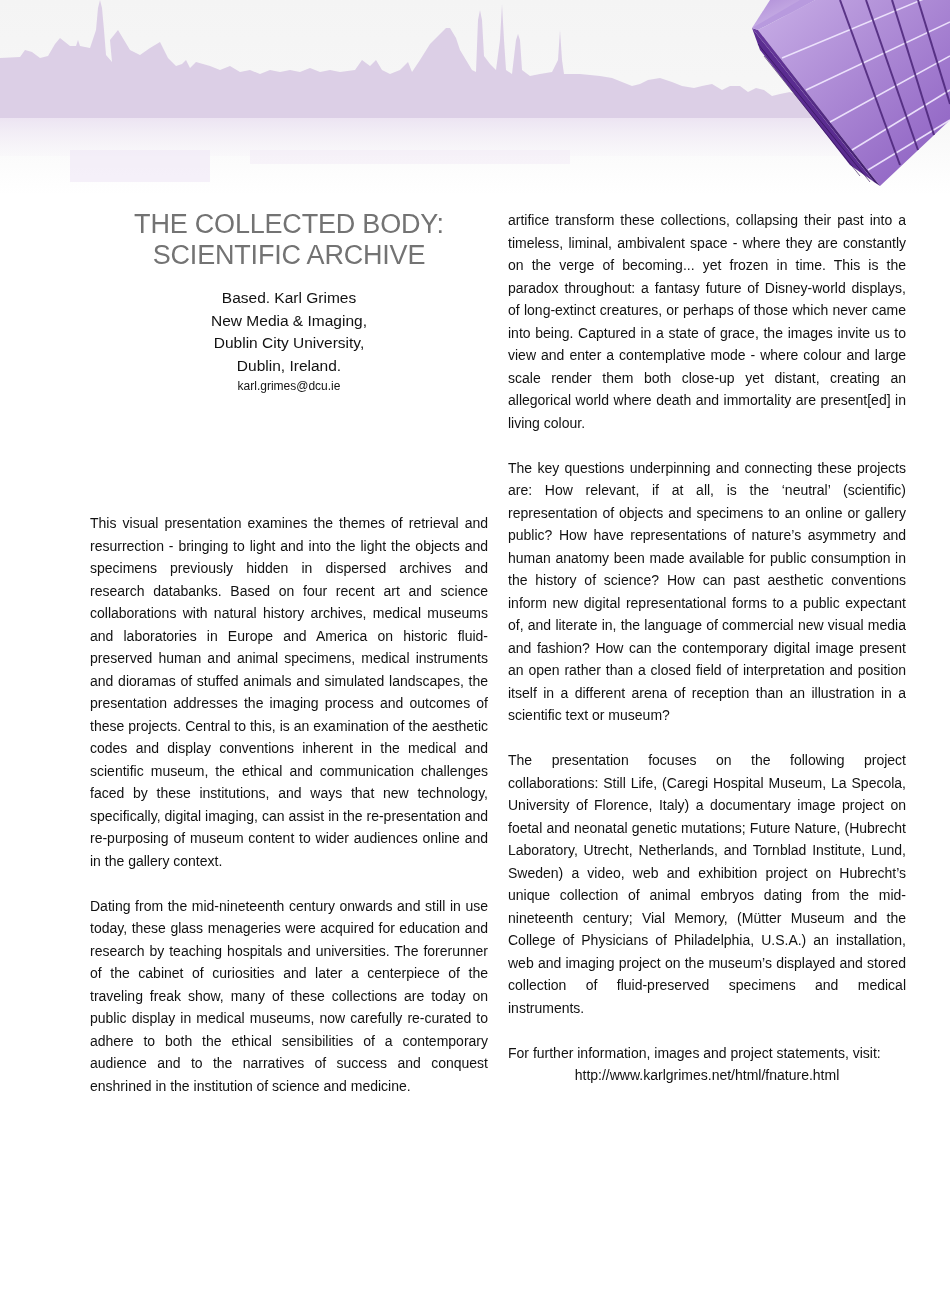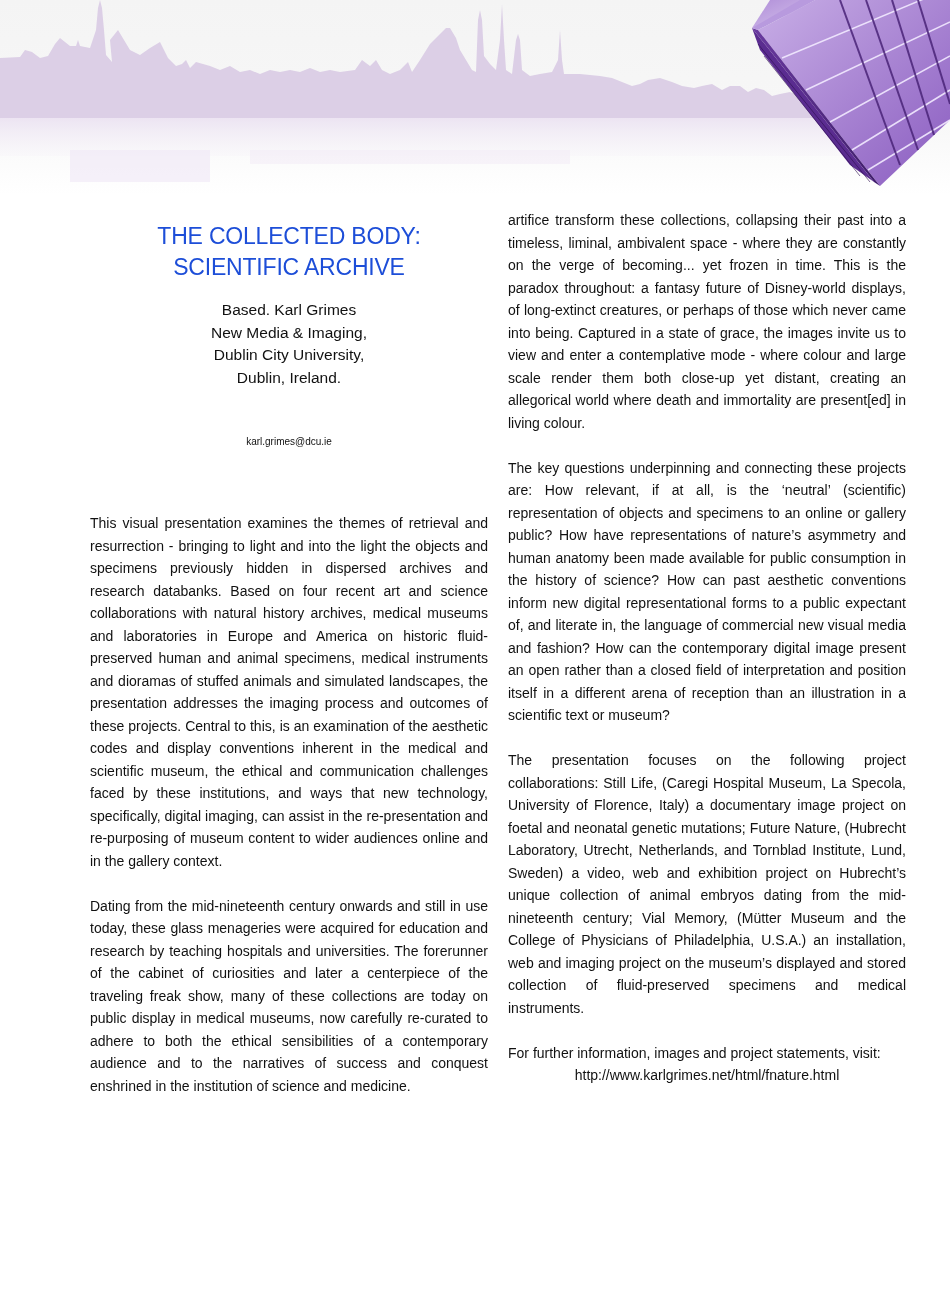--- a/index.html
+++ b/index.html
@@ -25,36 +25,35 @@
     }
     .banner svg { position: absolute; left: 0; top: 0; }
     .title-block {
       position: absolute;
       left: 90px;
       top: 209px;
       width: 398px;
       text-align: center;
     }
     .title {
-      font-size: 23px;
+      font-size: 27px;
       line-height: 31px;
       font-weight: normal;
-      margin: 12px;
+      margin: 0;
       letter-spacing: -0.2px;
-      color: #1d4ed8;
+      color: #737373;
     }
     .author {
       margin-top: 16px;
       font-size: 15.5px;
       line-height: 22.5px;
     }
     .email {
-      font-size: 10px;
+      font-size: 12px;
       line-height: 18px;
-      margin-top: 44px;
     }
     .col {
       position: absolute;
       width: 398px;
       font-size: 14px;
       line-height: 22.5px;
       text-align: justify;
     }
     .col p {
       margin: 0 0 22.5px 0;

